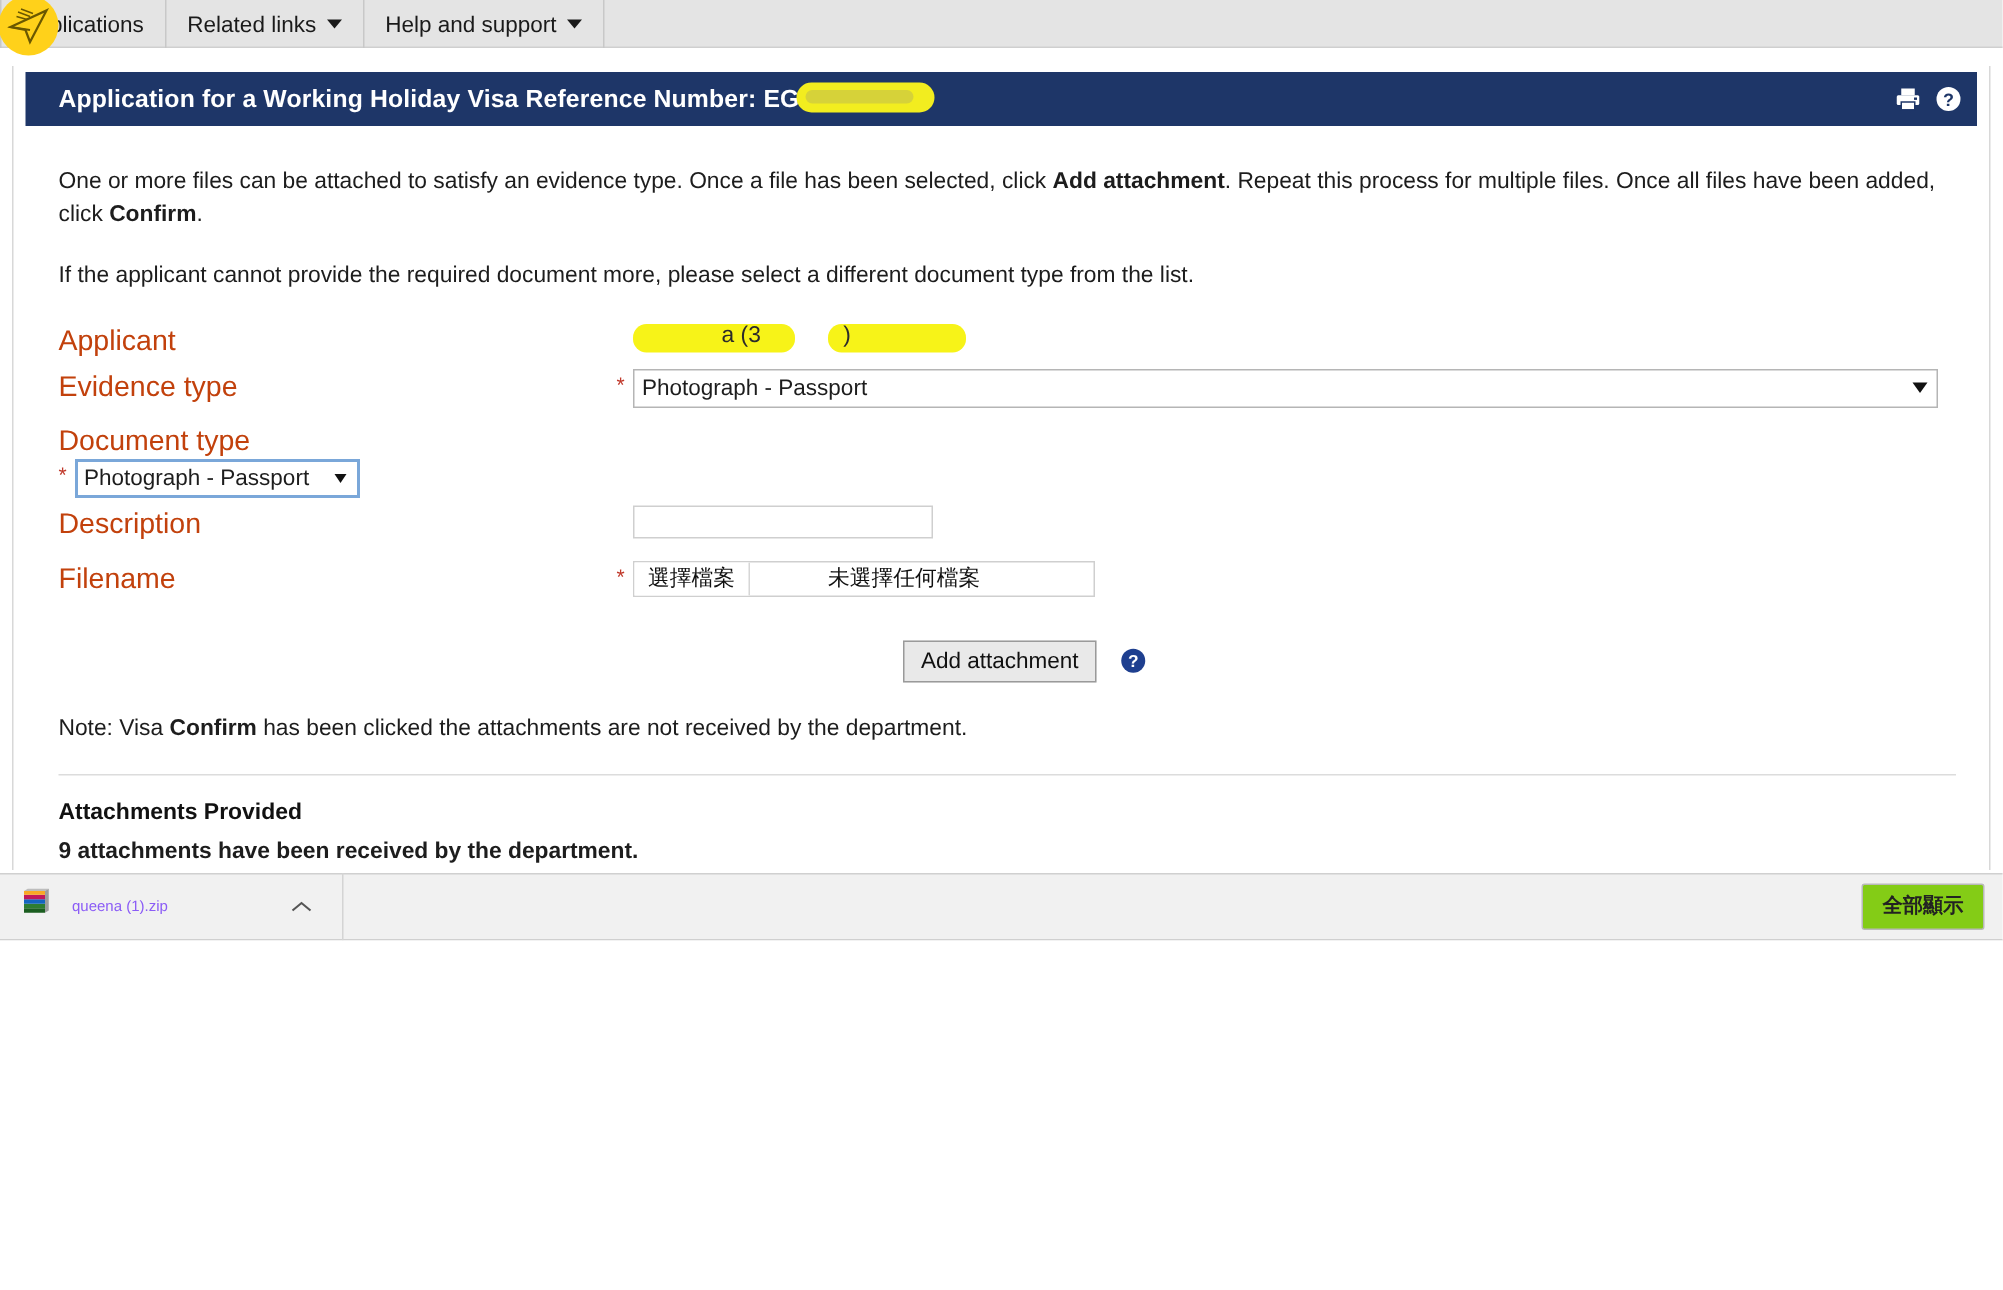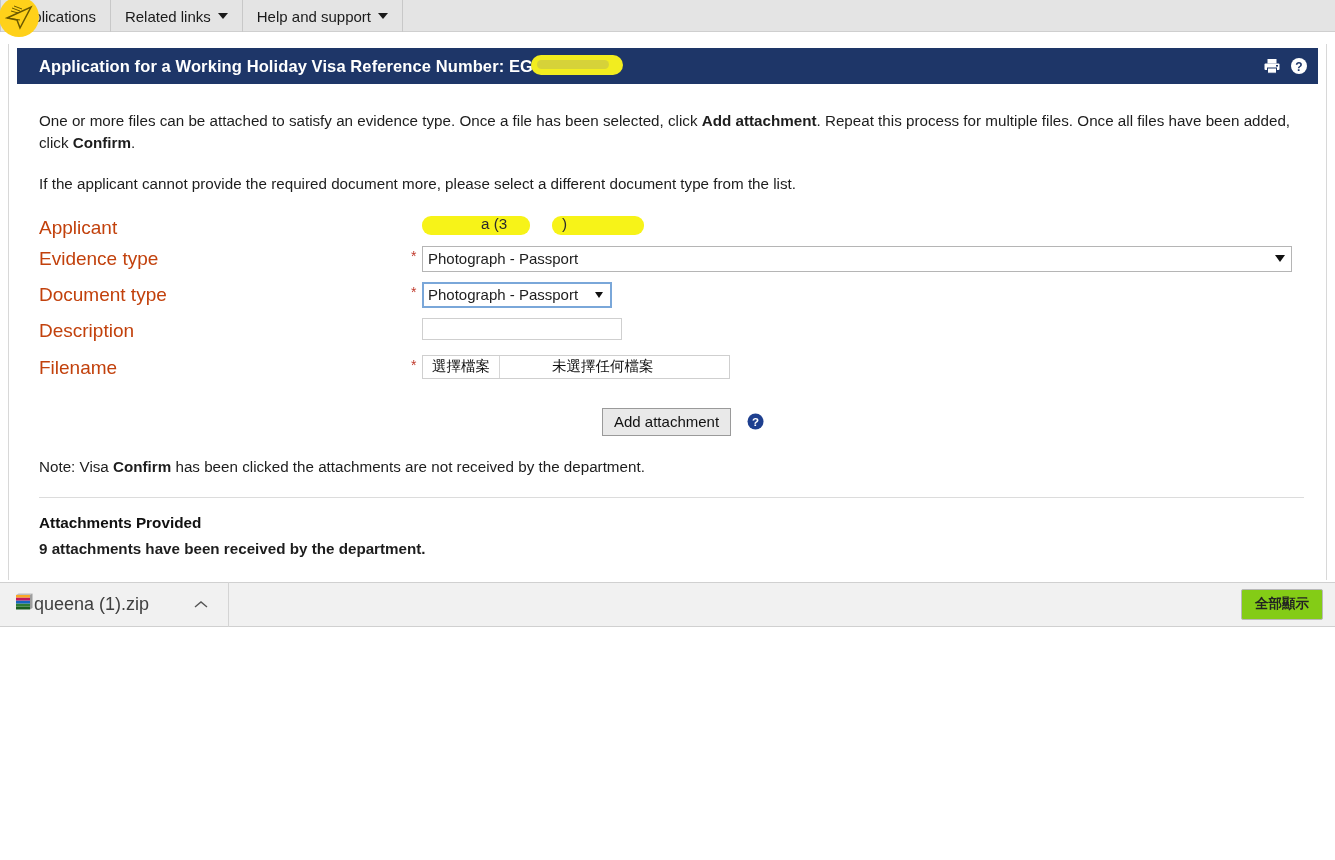--- a/index.html
+++ b/index.html
@@ -282,21 +282,22 @@
   }
   #dl-item {
     display: flex; align-items: center;
     height: 45px;
     padding: 0 0 0 14px;
     border-right: 1px solid #d4d4d4;
     width: 229px;
     cursor: pointer;
   }
   #dl-name {
-    font-size: 18px; color: #404040;
+    font-size: 10px; color: #8b5cf6;
+    margin-left: 14px;
     white-space: nowrap;
   }
   #dl-chevron {
     margin-left: auto; margin-right: 20px;
     display: flex; align-items: center; cursor: pointer;
   }
   #show-all {
     margin-left: auto; margin-right: 12px;
     border: 1px solid #b9b9b9;
     background: #84cc16;
@@ -390,21 +391,21 @@
           <span class="req">*</span>
           <span class="sel-wrap">
             <select class="sel-evidence">
               <option>Photograph - Passport</option>
             </select>
             <span class="sel-arrow"></span>
           </span>
         </div>
       </div>
 
-      <div class="frow" style="margin-top:5px;">
+      <div class="frow" style="margin-top:5px;flex-direction:column;">
         <div class="flabel">Document type</div>
         <div class="fctl">
           <span class="req">*</span>
           <span class="sel-wrap">
             <select class="sel-doc">
               <option>Photograph - Passport</option>
             </select>
             <span class="sel-doc-arrow"></span>
           </span>
         </div>

